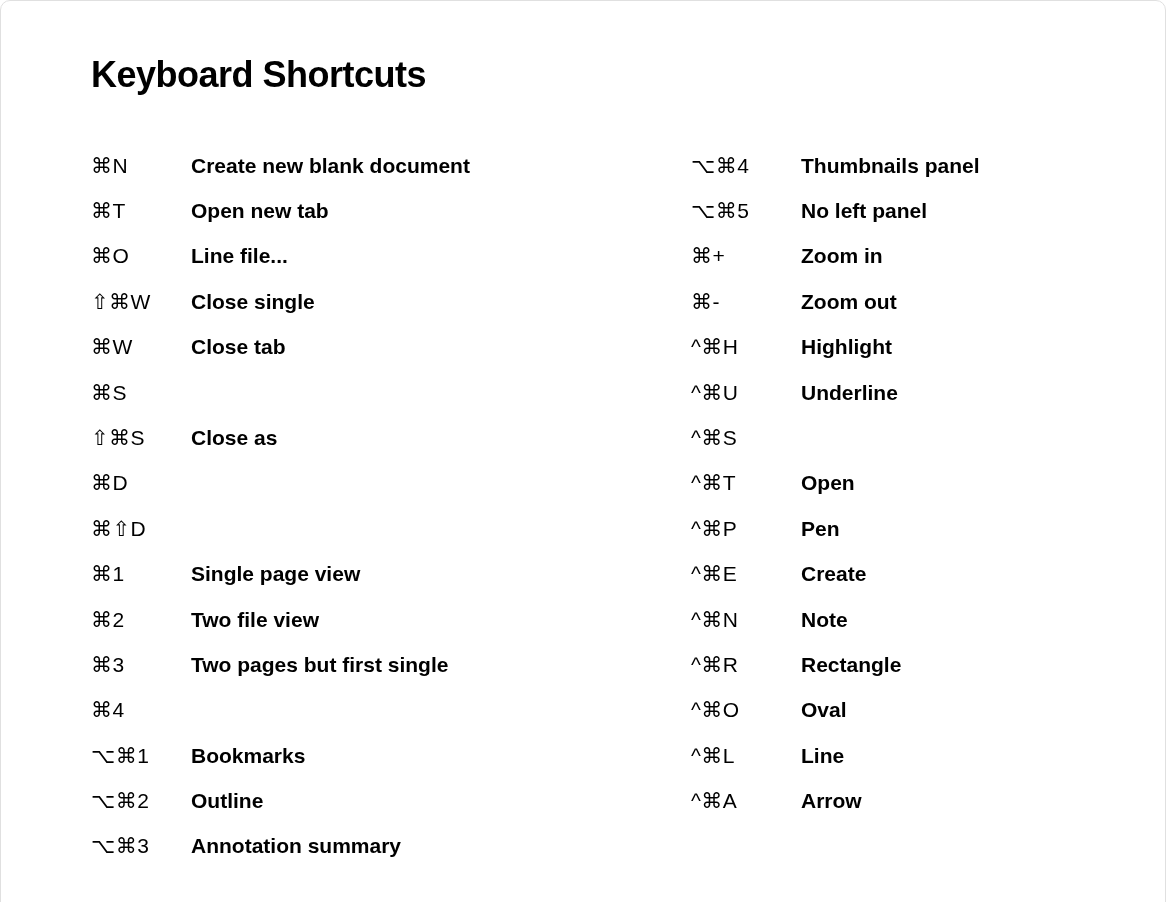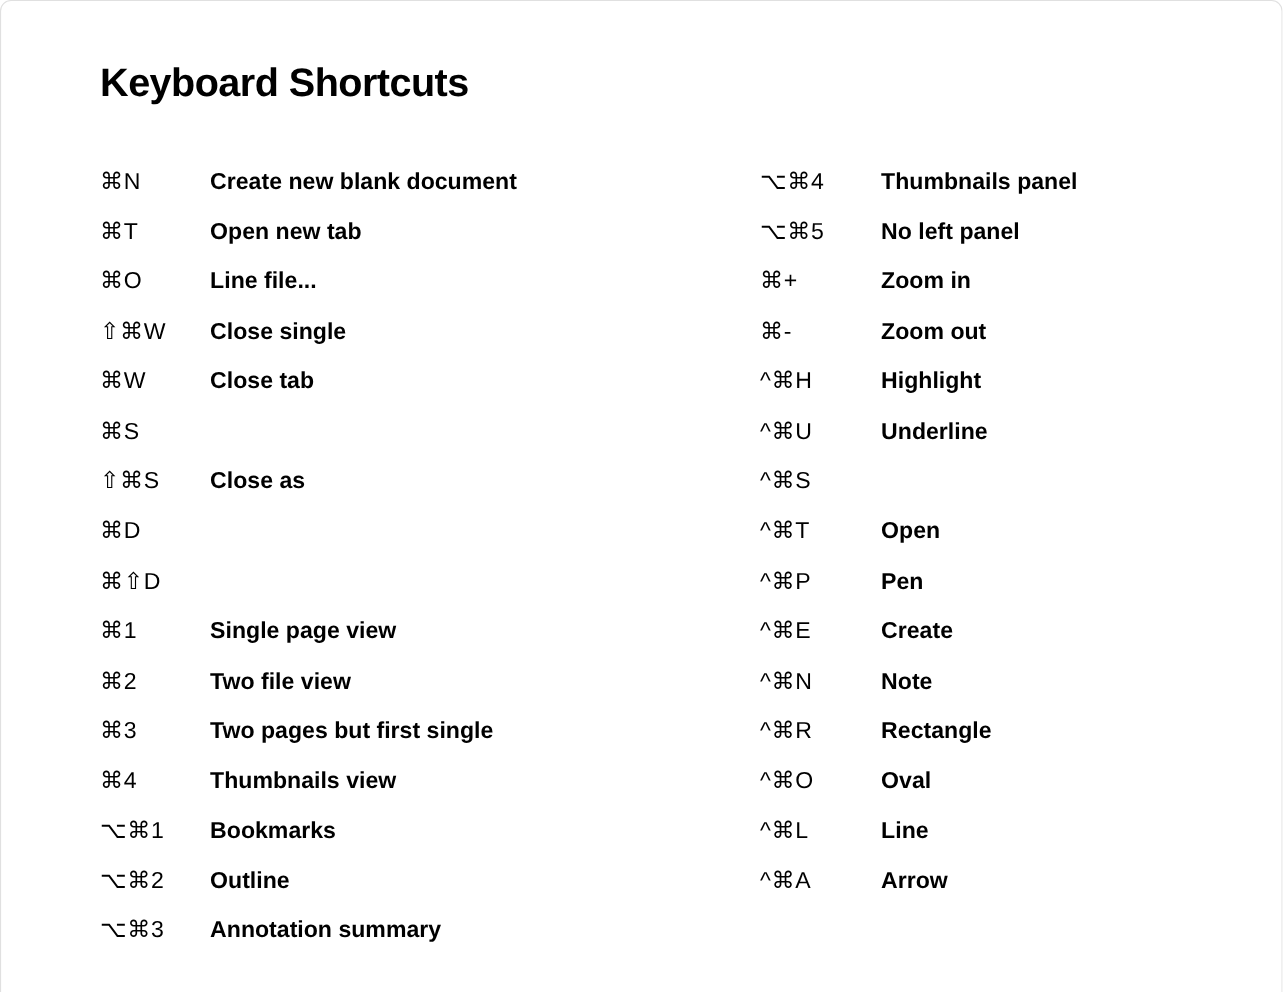--- a/index.html
+++ b/index.html
@@ -102,21 +102,20 @@
       <div class="row">
           <span class="keys">⌘2</span>
           <span class="desc">Two file view</span>
         </div>
       <div class="row">
           <span class="keys">⌘3</span>
           <span class="desc">Two pages but first single</span>
         </div>
       <div class="row">
           <span class="keys">⌘4</span>
-          <span class="desc">Thumbnails view</span>
         </div>
       <div class="row">
           <span class="keys">⌥⌘1</span>
           <span class="desc">Bookmarks</span>
         </div>
       <div class="row">
           <span class="keys">⌥⌘2</span>
           <span class="desc">Outline</span>
         </div>
       <div class="row">

